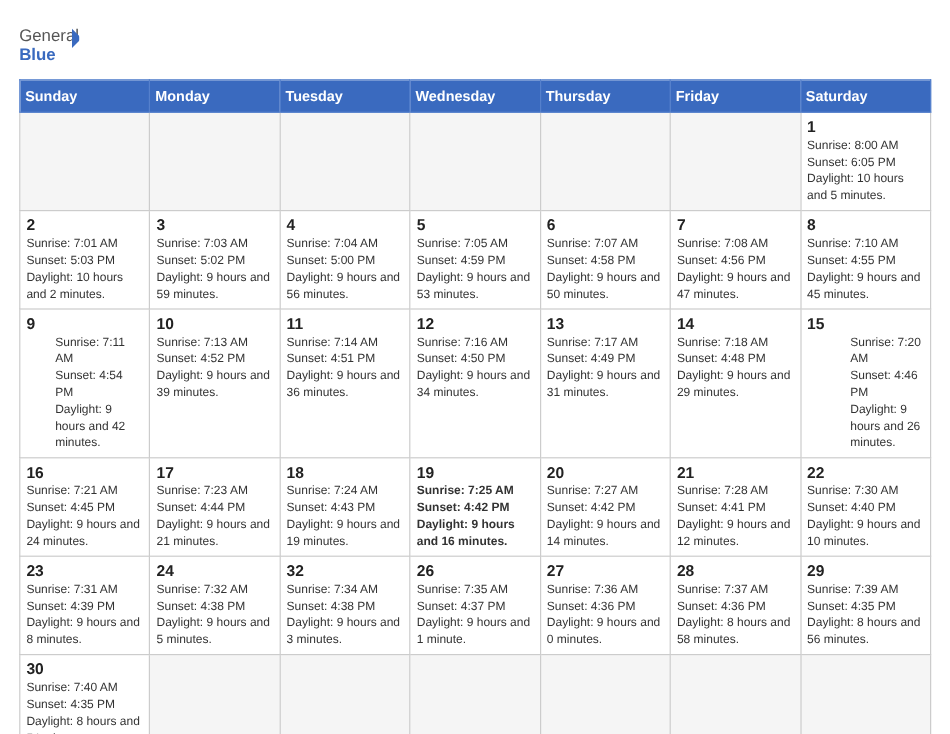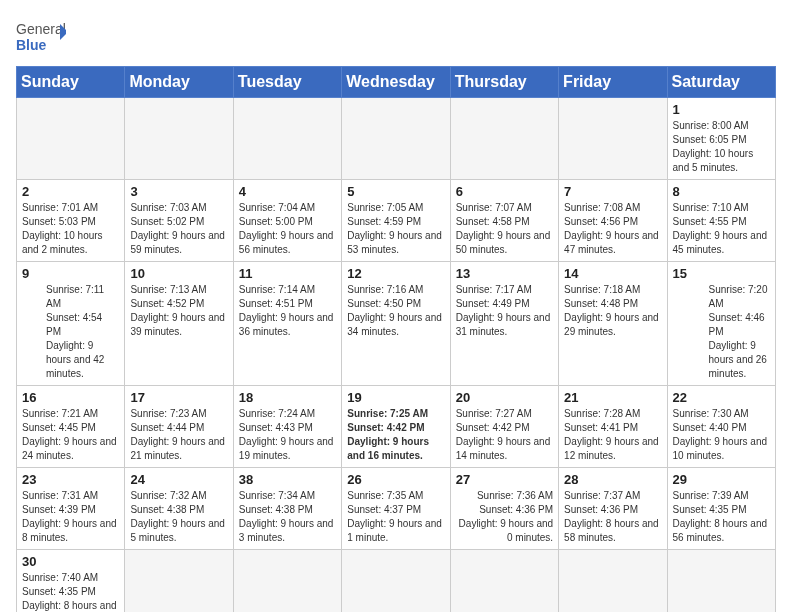--- a/index.html
+++ b/index.html
@@ -34,21 +34,21 @@
       color: #444;
     }
     .calendar-table {
       width: 100%;
       border-collapse: collapse;
       border: 1px solid #bbb;
     }
     .calendar-table th {
       background: #3a6abf;
       color: #fff;
-      font-size: 16px;
+      font-size: 12px;
       font-weight: bold;
       padding: 6px 4px;
       text-align: left;
       border: 1px solid #5580cc;
     }
     .calendar-table td {
       border: 1px solid #ccc;
       vertical-align: top;
       padding: 4px 5px;
       min-height: 70px;
@@ -258,34 +258,34 @@
 Sunset: 4:39 PM
 Daylight: 9 hours and 8 minutes.</div>
         </td>
         <td>
           <span class="day-number">24</span>
           <div class="day-info" style="white-space: pre-line;">Sunrise: 7:32 AM
 Sunset: 4:38 PM
 Daylight: 9 hours and 5 minutes.</div>
         </td>
         <td>
-          <span class="day-number">38</span>
+          <span class="day-number">32</span>
           <div class="day-info" style="white-space: pre-line;">Sunrise: 7:34 AM
 Sunset: 4:38 PM
 Daylight: 9 hours and 3 minutes.</div>
         </td>
         <td>
           <span class="day-number">26</span>
           <div class="day-info" style="white-space: pre-line;">Sunrise: 7:35 AM
 Sunset: 4:37 PM
 Daylight: 9 hours and 1 minute.</div>
         </td>
         <td>
           <span class="day-number">27</span>
-          <div class="day-info" style="white-space: pre-line; text-align: right;">Sunrise: 7:36 AM
+          <div class="day-info" style="white-space: pre-line;">Sunrise: 7:36 AM
 Sunset: 4:36 PM
 Daylight: 9 hours and 0 minutes.</div>
         </td>
         <td>
           <span class="day-number">28</span>
           <div class="day-info" style="white-space: pre-line;">Sunrise: 7:37 AM
 Sunset: 4:36 PM
 Daylight: 8 hours and 58 minutes.</div>
         </td>
         <td>

